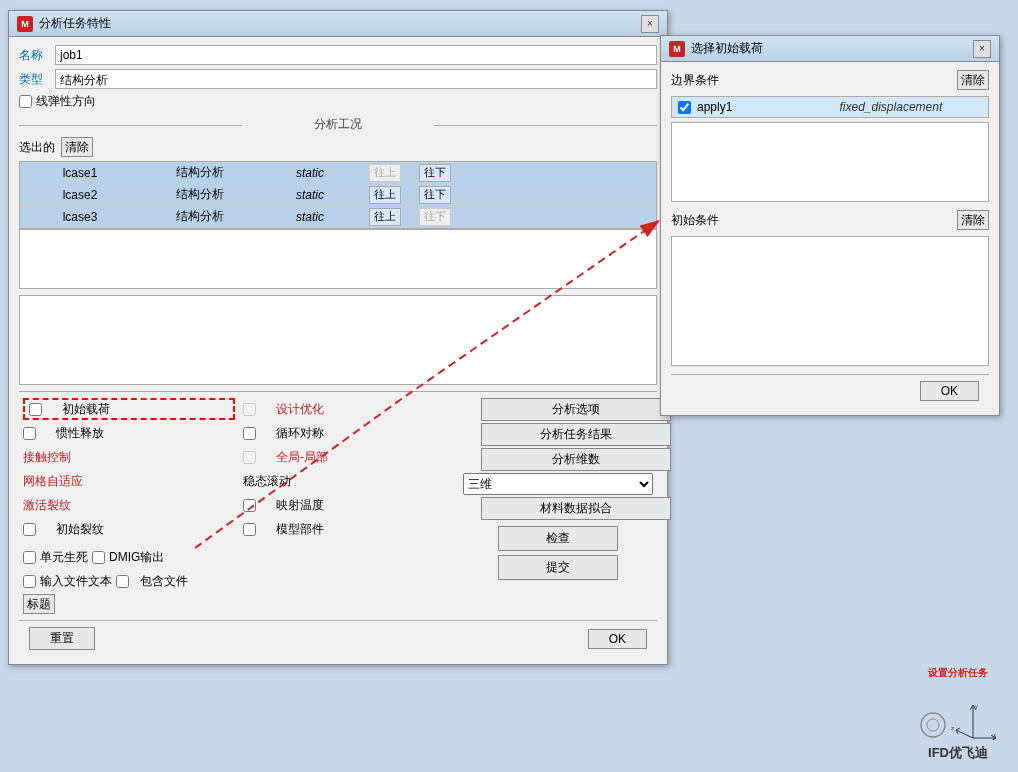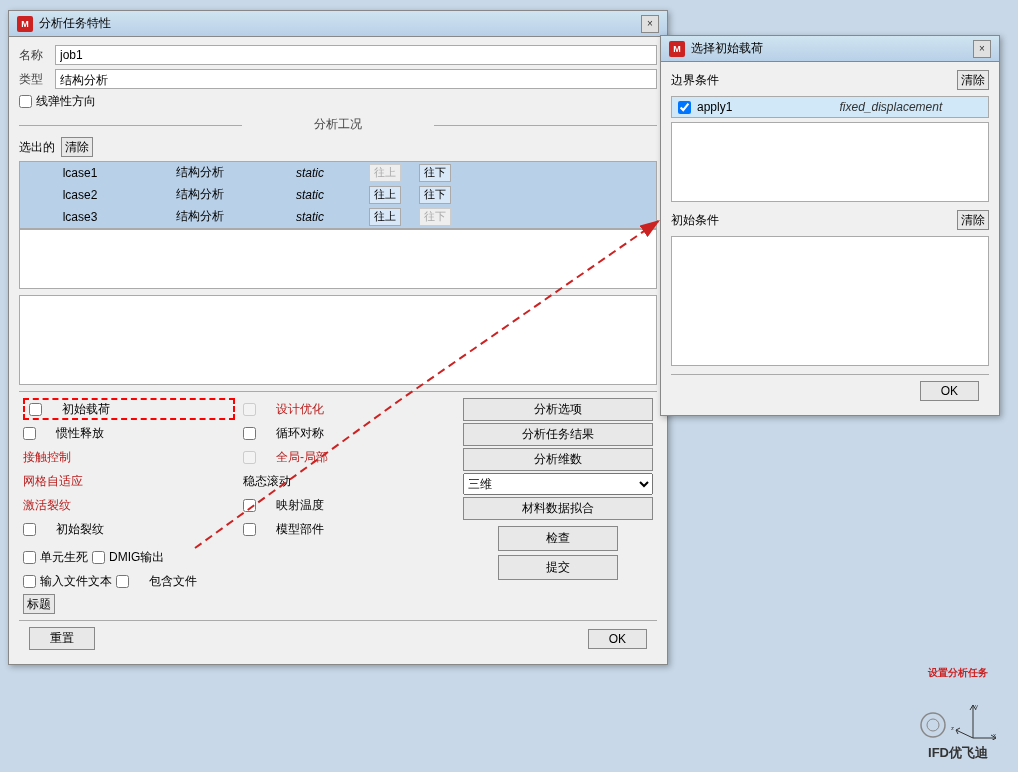--- a/index.html
+++ b/index.html
@@ -71,21 +71,21 @@
     }
 
     .field-row {
       display: flex;
       align-items: center;
       margin-bottom: 4px;
     }
 
     .field-label {
       width: 36px;
-      color: #404040;
+      color: #0369a1;
       font-size: 12px;
     }
 
     .field-value {
       flex: 1;
       background: white;
       border: 1px solid #aaa;
       padding: 1px 4px;
       font-size: 12px;
       height: 20px;
@@ -221,20 +221,21 @@
 
     .bottom-item-btn {
       background: #e8e8e8;
       border: 1px solid #888;
       text-align: center;
       padding: 2px 6px;
       cursor: pointer;
       font-size: 12px;
       width: 100%;
       font-family: "SimSun", "宋体", sans-serif;
+      margin-left: 18px;
     }
 
     .disabled-text {
       color: #b91c1c;
     }
 
     .bottom-action-btn {
       background: #e8e8e8;
       border: 1px solid #888;
       padding: 3px 30px;
@@ -468,21 +469,21 @@
           <div class="bottom-item" style="gap:4px;">
             <input type="checkbox" style="">
             <span>DMIG输出</span>
           </div>
         </div>
         <div style="display:flex; gap:4px; flex-wrap:wrap;">
           <div class="bottom-item" style="gap:4px;">
             <input type="checkbox" style="">
             <span>输入文件文本</span>
           </div>
-          <div class="bottom-item" style="gap:20px;">
+          <div class="bottom-item" style="gap:11px;">
             <input type="checkbox" style="">
             <span>包含文件</span>
           </div>
         </div>
         <div>
           <button class="btn">标题</button>
         </div>
       </div>
 
       <div class="bottom-col">

